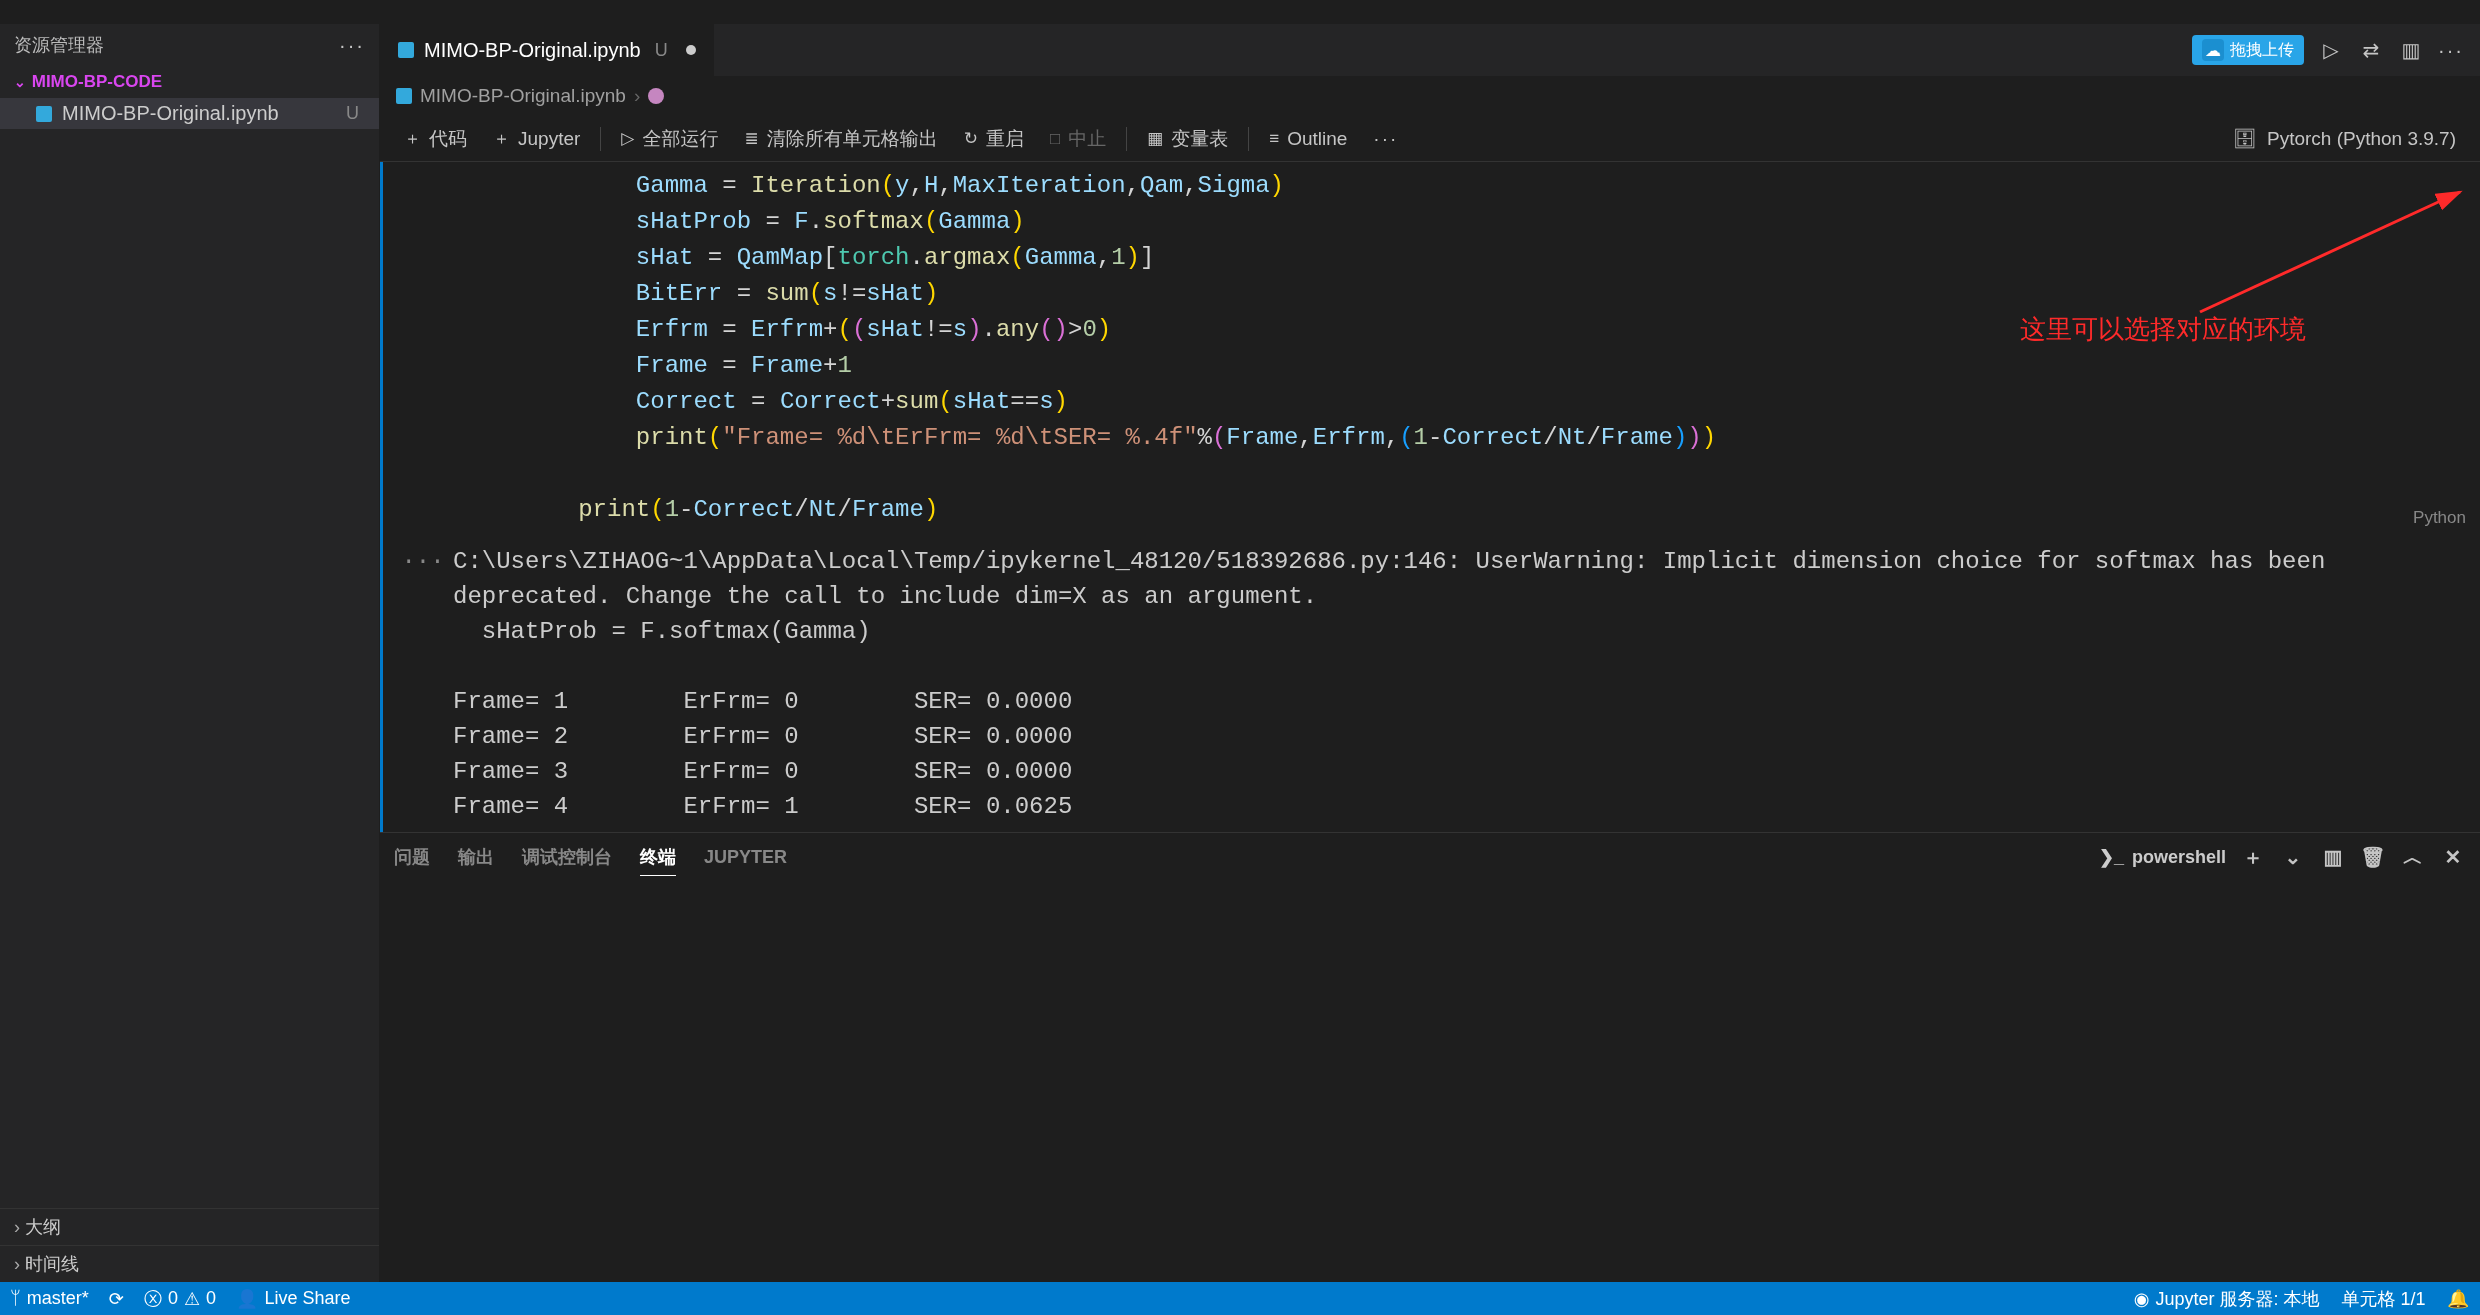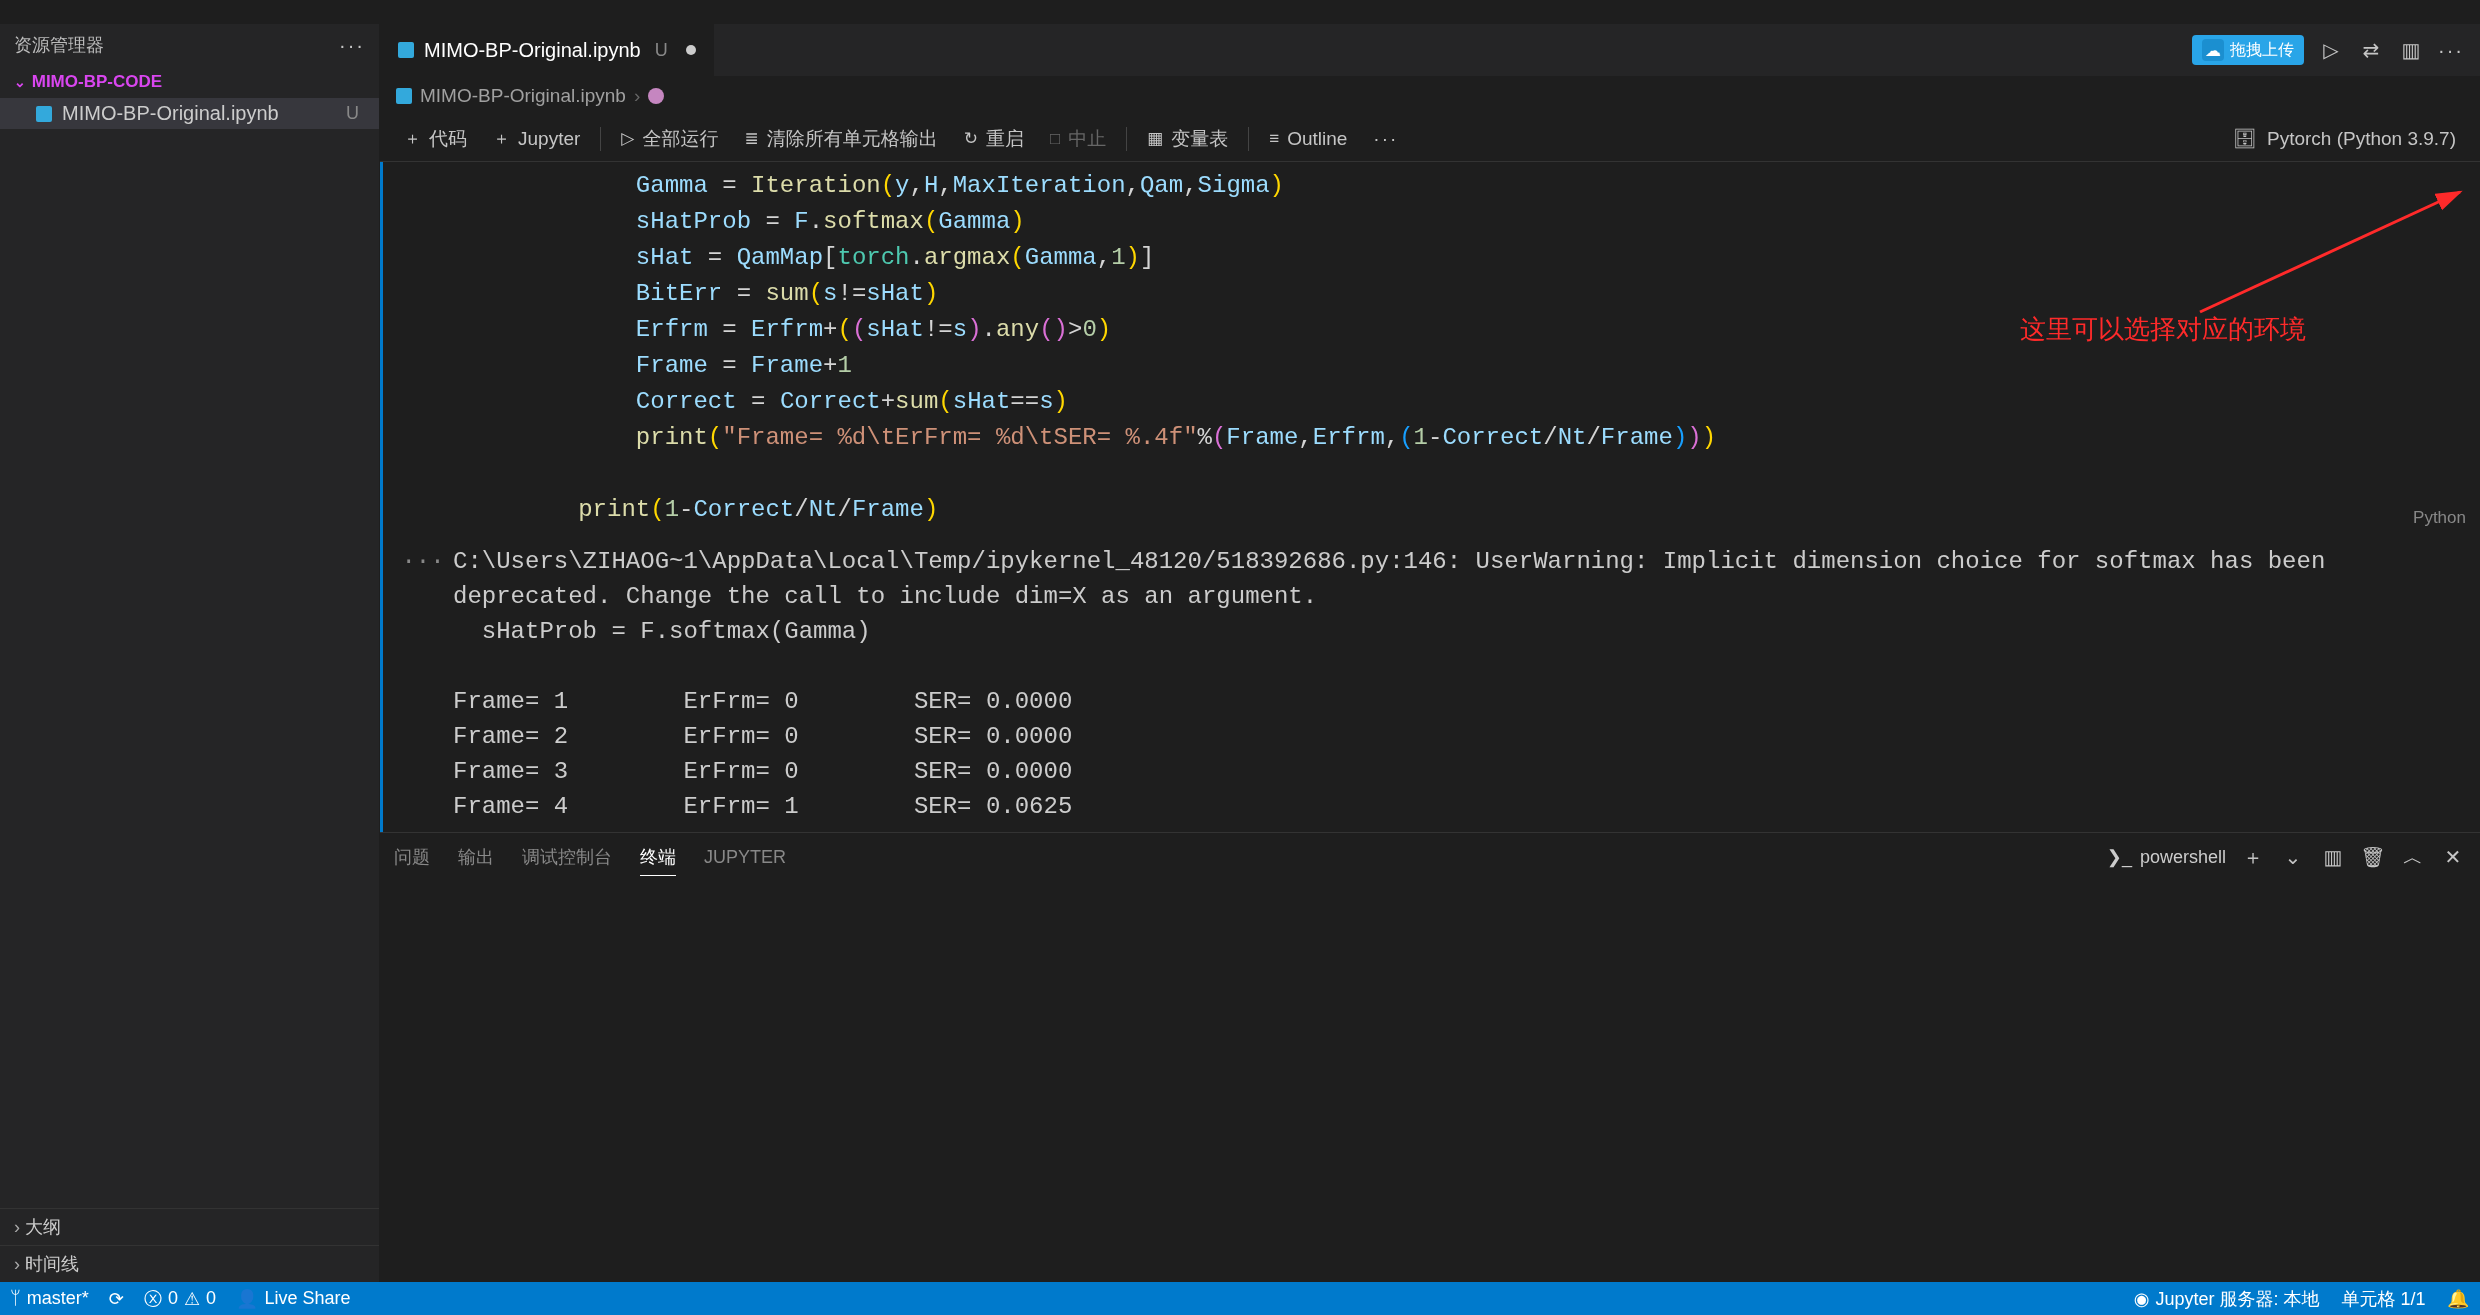--- a/index.html
+++ b/index.html
@@ -64,21 +64,21 @@
 .tk-fn { color:#dcdcaa; }
 .tk-cls { color:#4ec9b0; }
 .tk-num { color:#b5cea8; }
 .tk-str { color:#ce9178; }
 .tk-op { color:#d4d4d4; }
 .tk-par { color:#ffd700; }
 .tk-par2 { color:#da70d6; }
 .tk-par3 { color:#179fff; }
 
 .panel { height: 450px; background:#1e1e1e; border-top:1px solid #333; display:flex; flex-direction:column; }
-.panel-tabs { height:48px; display:flex; align-items:center; padding: 0 14px; gap: 28px; font-size:18px; color:#888; }
+.panel-tabs { height:48px; display:flex; align-items:center; padding: 0 14px; gap: 28px; font-size:18px; color:#888;font-weight:bold; }
 .panel-tab { cursor:pointer; padding: 6px 0; }
 .panel-tab.active { color:#fff; border-bottom:1px solid #fff; }
 .panel-actions { margin-left:auto; display:flex; align-items:center; gap:14px; }
 .panel-shell-label { display:flex; align-items:center; gap:8px; color:#ccc; font-size:18px; }
 .terminal-body { flex:1; padding: 14px 20px; font-family: Consolas, monospace; font-size: 20px; line-height: 30px; color:#cccccc; white-space: pre-wrap; }
 .term-cursor { display:inline-block; width:11px; height:22px; border:1px solid #cccccc; vertical-align:middle; }
 
 .status-bar { height: 33px; background:#007acc; color:#fff; display:flex; align-items:center; font-size:18px; padding: 0 10px; gap: 20px; }
 .status-bar .right { margin-left:auto; display:flex; align-items:center; gap:22px; }
 .status-item { display:flex; align-items:center; gap:6px; }

